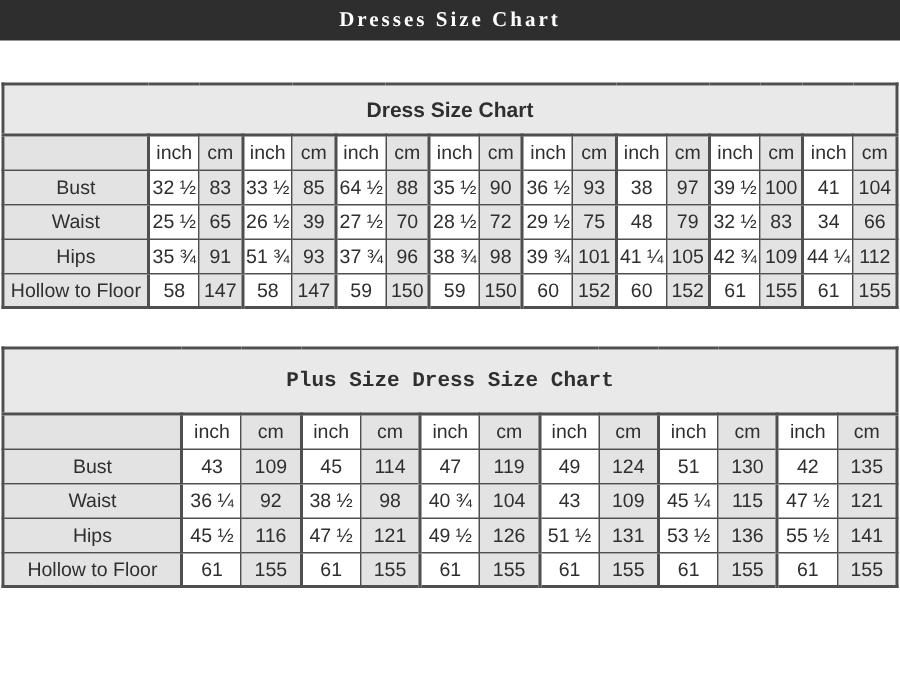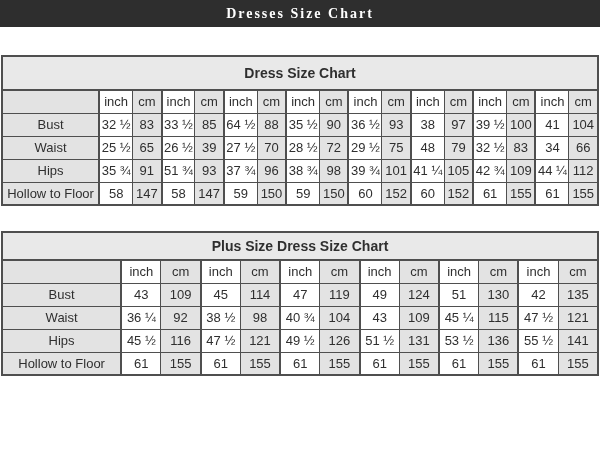--- a/index.html
+++ b/index.html
@@ -29,21 +29,21 @@
     text-align: center; vertical-align: middle;
     font-size: 13px; height: 23px; padding: 0 1px;
     overflow: hidden; white-space: nowrap;
     background: var(--cell-bg, #ffffff);
   }
   .title-cell {
     background: var(--title-row-bg, #e9e9e9);
     font-size: 14px; font-weight: bold; height: 34px;
     border-bottom: 2px solid var(--border, #4f4f4f);
   }
-  #table-1 .title-cell { height: 28px; }
+  #table-1 .title-cell { height: 44px; font-family: Liberation Mono, monospace; }
   .label-cell, .shaded { background: var(--shaded-cell-bg, #e3e3e3); }
   .group-start { border-left-width: 2px; }
 </style>
 </head>
 <body>
 
 <header class="topbar">
   <h1>Dresses Size Chart</h1>
 </header>
 

